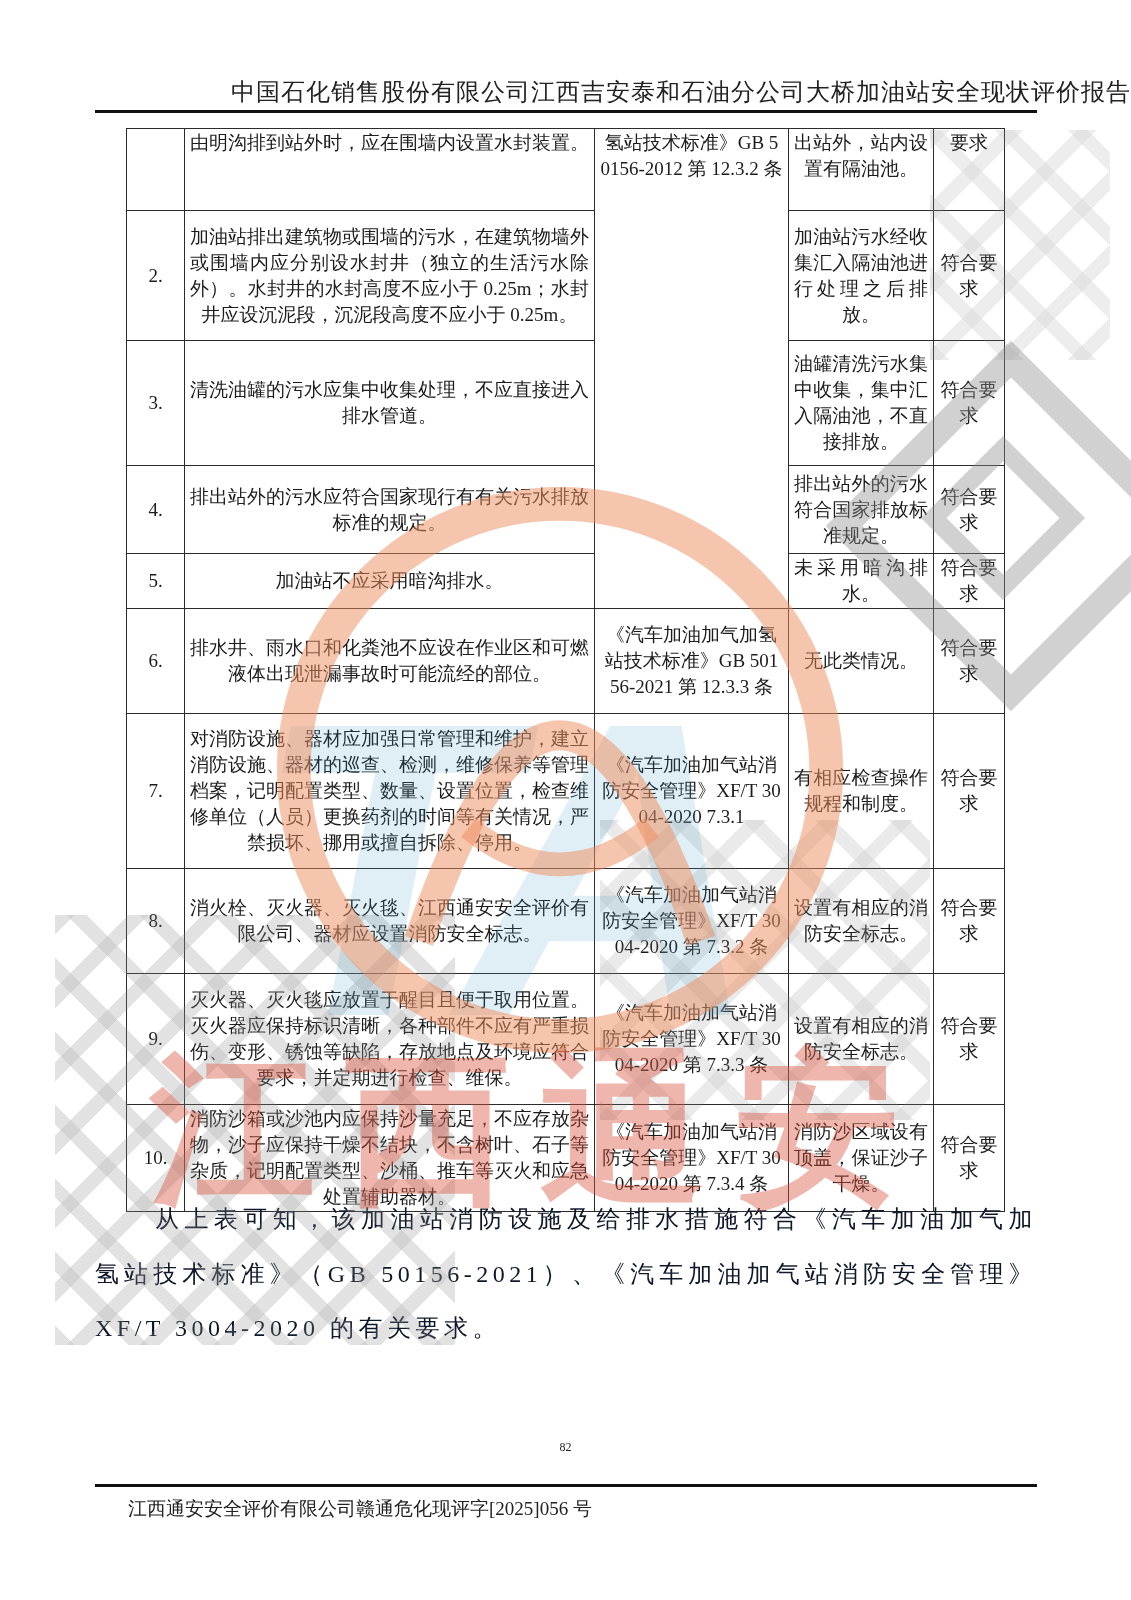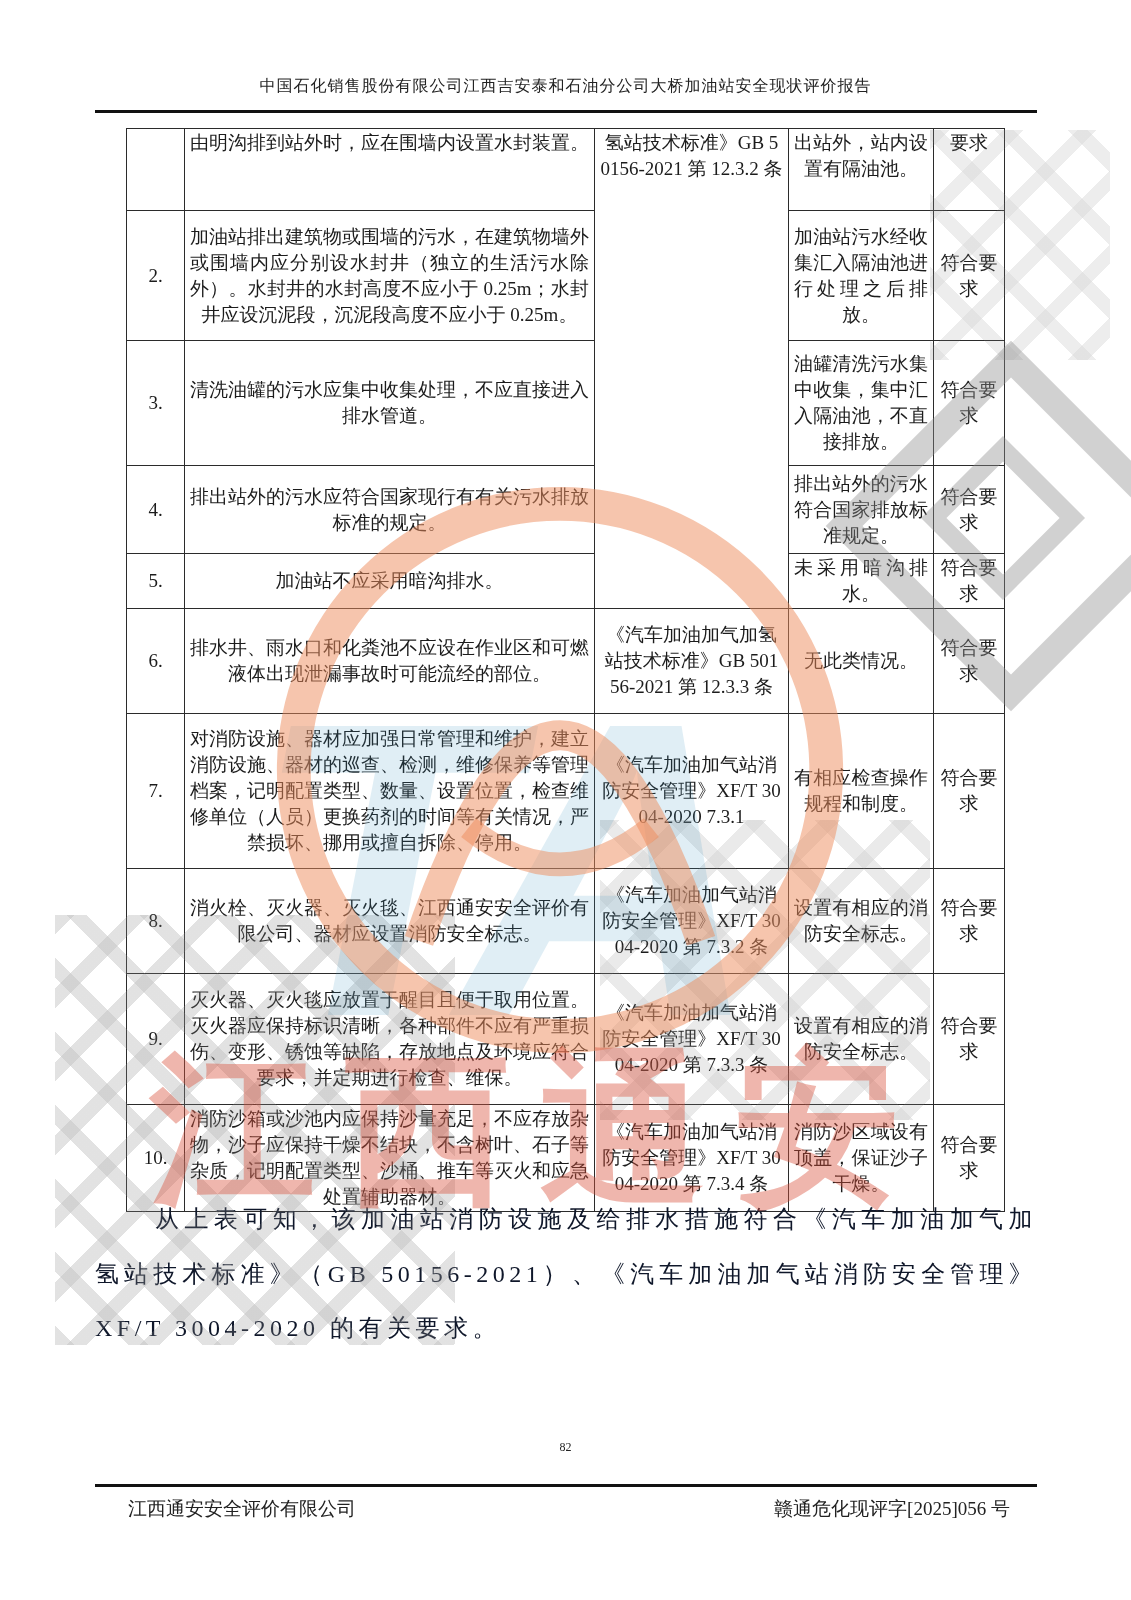--- a/index.html
+++ b/index.html
@@ -8,21 +8,21 @@
     width:1131px;height:1600px;
     margin:0 auto;
     background:#ffffff;
     overflow:hidden;
     font-family:"Liberation Serif","DejaVu Serif",serif;
     color:#1a1a1a;
   }
   
   .header-title{
     position:absolute;top:76px;left:0;width:100%;
-    text-align:center;font-size:16px;letter-spacing:1px;
+    text-align:right;font-size:24px;letter-spacing:1px;
     color:#222;
   }
   .header-rule{
     position:absolute;top:110px;left:95px;width:942px;height:3px;
     background:#111;
   }
   
   table.compliance{
     position:absolute;top:128px;left:105px;width:878px;
     border-collapse:collapse;table-layout:fixed;margin-left:21px;
@@ -60,21 +60,21 @@
   .page-number{
     position:absolute;top:1440px;left:0;width:100%;
     text-align:center;font-size:12px;color:#222;
   }
   .footer-rule{
     position:absolute;top:1484px;left:95px;width:942px;height:3px;
     background:#111;
   }
   .footer-row{
     position:absolute;top:1496px;left:128px;width:882px;
-    display:flex;justify-content:space-between;
+    display:flex;justify-content:flex-start;
     font-size:19px;color:#222;
   }
   
   .wm{position:absolute;pointer-events:none;}
   .wm-layer{position:absolute;inset:0;z-index:10;pointer-events:none;}
   .wm-ring{left:262px;top:472px;width:596px;height:596px;}
   .wm-teal-ta{
     left:252px;top:660px;
     font-size:420px;font-weight:bold;line-height:1;
     font-family:"Liberation Sans","DejaVu Sans",sans-serif;
@@ -111,21 +111,21 @@
       <col class="c-no">
         <col class="c-req">
         <col class="c-std">
         <col class="c-act">
         <col class="c-con">
     </colgroup>
     <tbody id="table-body">
         <tr class="r1">
           <td class="c-no"></td>
           <td class="c-req">由明沟排到站外时，应在围墙内设置水封装置。</td>
-          <td class="c-std std-merged" rowspan="5">氢站技术标准》GB 50156-2021 第 12.3.2 条</td>
+          <td class="c-std std-merged" rowspan="5">氢站技术标准》GB 50156-2012 第 12.3.2 条</td>
           <td class="c-act">出站外，站内设置有隔油池。</td>
           <td class="c-con">要求</td>
         </tr>
         <tr class="r2">
           <td class="c-no">2.</td>
           <td class="c-req">加油站排出建筑物或围墙的污水，在建筑物墙外或围墙内应分别设水封井（独立的生活污水除外）。水封井的水封高度不应小于 0.25m；水封井应设沉泥段，沉泥段高度不应小于 0.25m。</td>
           <td class="c-act">加油站污水经收集汇入隔油池进行处理之后排放。</td>
           <td class="c-con">符合要求</td>
         </tr>
         <tr class="r3">

